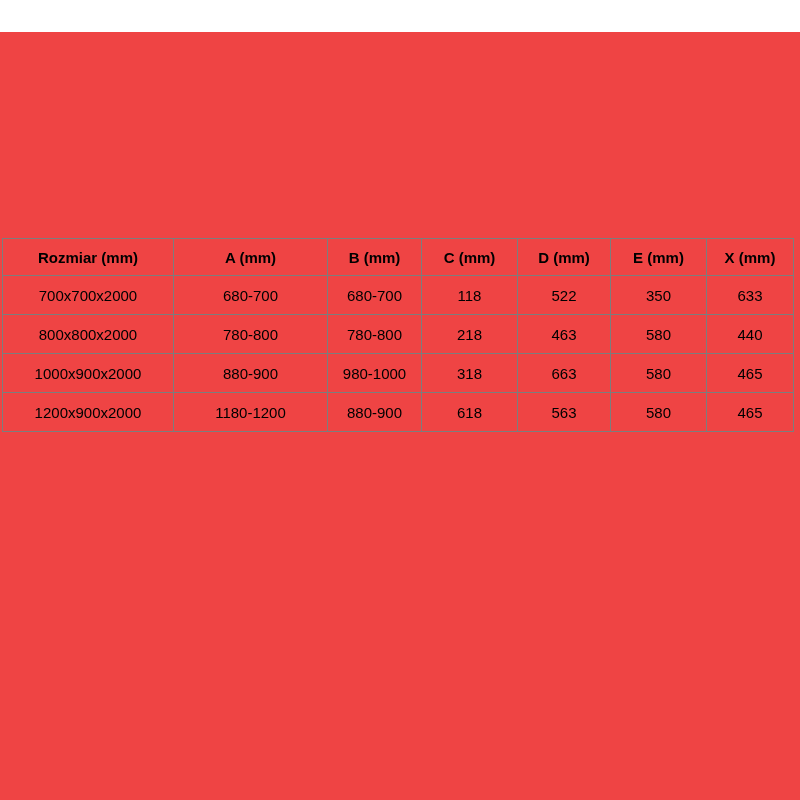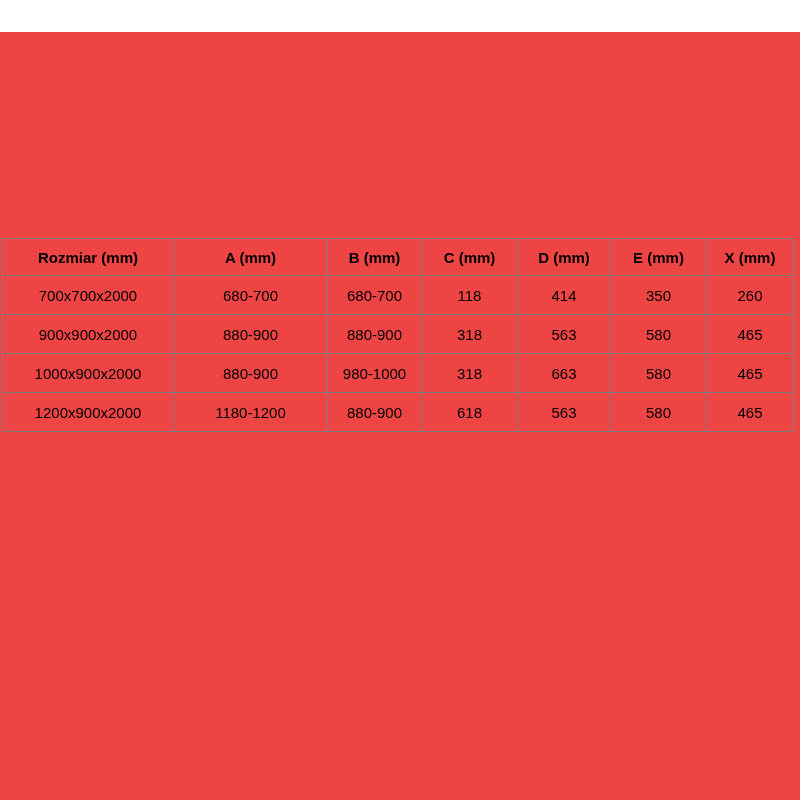--- a/index.html
+++ b/index.html
@@ -71,32 +71,32 @@
         <th>E (mm)</th>
         <th>X (mm)</th>
       </tr>
     </thead>
     <tbody id="table-body">
         <tr>
           <td>700x700x2000</td>
           <td>680-700</td>
           <td>680-700</td>
           <td>118</td>
-          <td>414</td>
+          <td>522</td>
           <td>350</td>
-          <td>260</td>
+          <td>633</td>
         </tr>
         <tr>
-          <td>900x900x2000</td>
-          <td>880-900</td>
-          <td>880-900</td>
-          <td>318</td>
-          <td>563</td>
+          <td>800x800x2000</td>
+          <td>780-800</td>
+          <td>780-800</td>
+          <td>218</td>
+          <td>463</td>
           <td>580</td>
-          <td>465</td>
+          <td>440</td>
         </tr>
         <tr>
           <td>1000x900x2000</td>
           <td>880-900</td>
           <td>980-1000</td>
           <td>318</td>
           <td>663</td>
           <td>580</td>
           <td>465</td>
         </tr>

